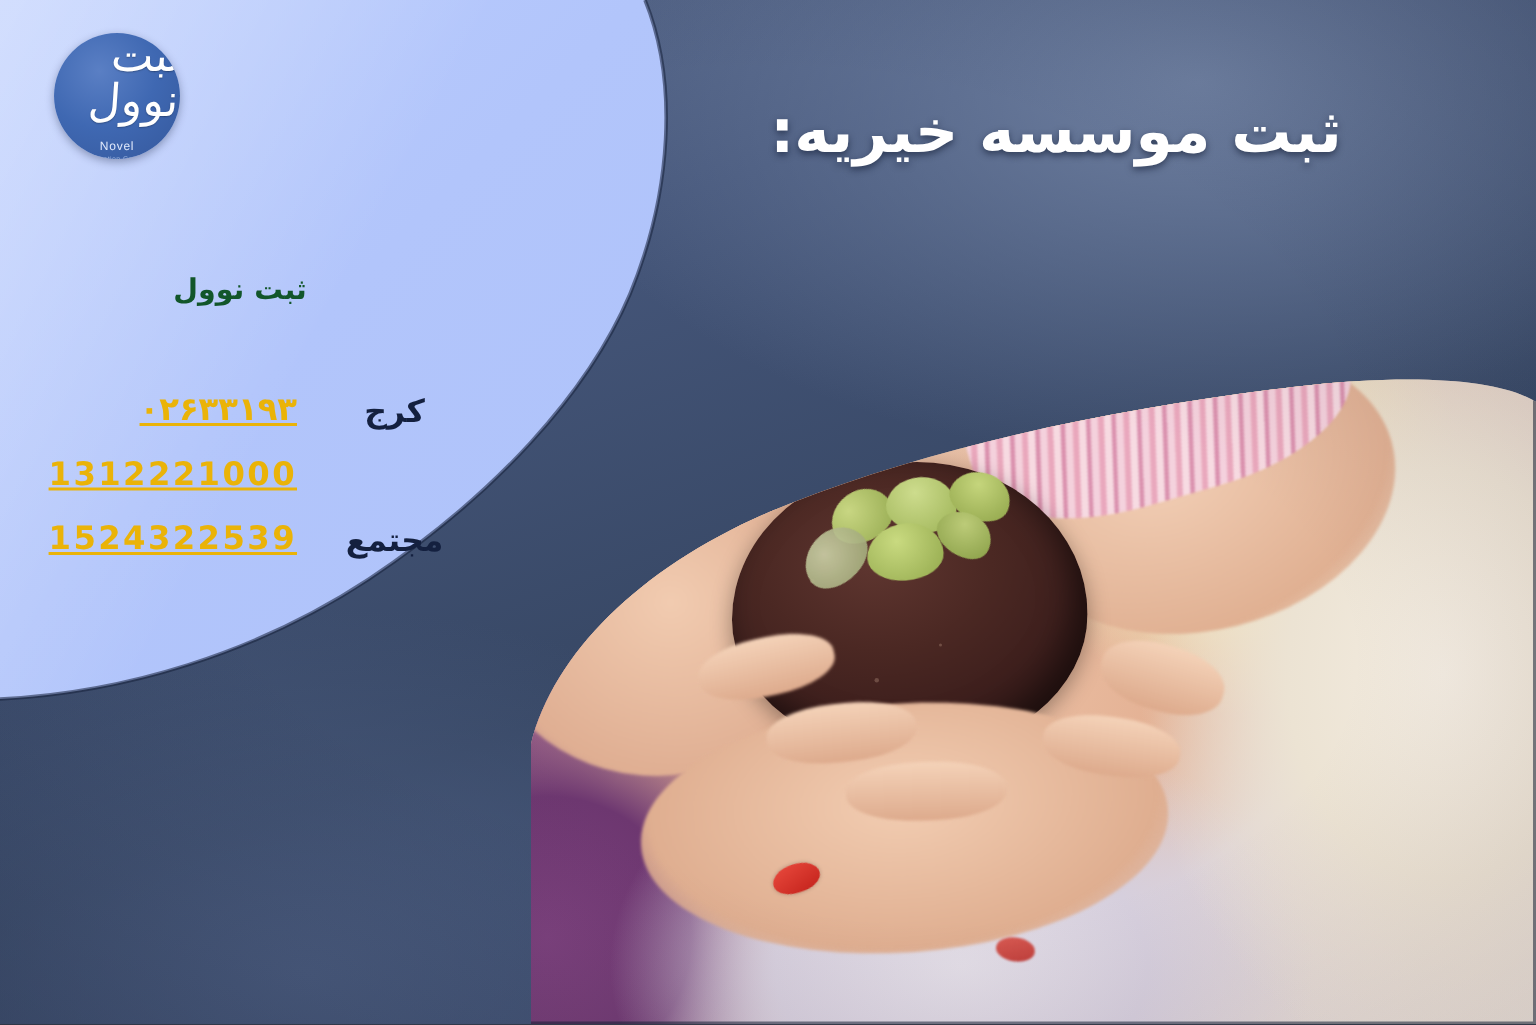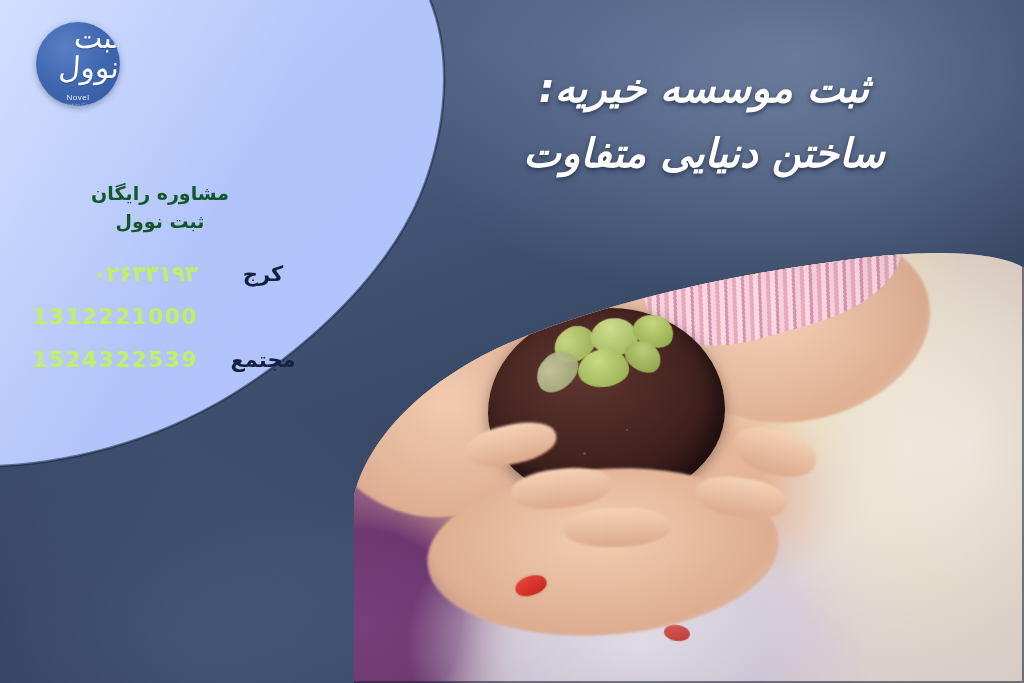--- a/index.html
+++ b/index.html
@@ -213,39 +213,40 @@
   .crow{
     display:flex;align-items:center;justify-content:flex-start;
     height:43px;padding-right:14px;
   }
   .city{
     width:86px;text-align:center;
     color:#14203f;font-weight:bold;font-size:21px;
     font-family:"DejaVu Sans","Liberation Sans",sans-serif;
   }
   .phone{
-    color:#bef264;font-weight:bold;font-size:21.5px;
+    color:#eab308;font-weight:bold;font-size:21.5px;
     letter-spacing:1.6px;
     font-family:"DejaVu Sans","Liberation Sans",sans-serif;
     direction:rtl;unicode-bidi:plaintext;
     margin-right:22px;
+    text-decoration:underline;
   }
 
   
   .headline{
     position:absolute;right:60px;top:56px;width:520px;
     text-align:center;direction:rtl;
     color:#ffffff;
     font-weight:bold;
     font-size:40px;
     line-height:1.62;
     text-shadow:0 2px 5px rgba(10,18,40,.55);
     white-space:nowrap;
   }
-  .headline div{white-space:nowrap;font-style:italic;}
+  .headline div{white-space:nowrap;}
 </style>
 </head>
 <body>
 
 <div class="stage">
 
   <div class="bg-base"></div>
   <div class="bg-vignette"></div>
 
   <div class="photo-wrap">
@@ -292,25 +293,23 @@
   <div class="logo">
     <span class="logo-calli">ثبت نوول</span>
     <span class="logo-en">Novel</span>
     <span class="logo-en2">Registration
 Company</span>
   </div>
 
 
   <div class="headline">
     <div>ثبت موسسه خیریه:</div>
-    <div>ساختن دنیایی متفاوت</div>
   </div>
 
   <div class="consult">
-    <div>مشاوره رایگان</div>
     <div>ثبت نوول</div>
   </div>
 
   <div class="contacts">
     <div class="crow">
       <span class="city">کرج</span>
       <span class="phone">۰۲۶۳۳۱۹۳</span>
     </div>
     <div class="crow">
       <span class="city"></span>

